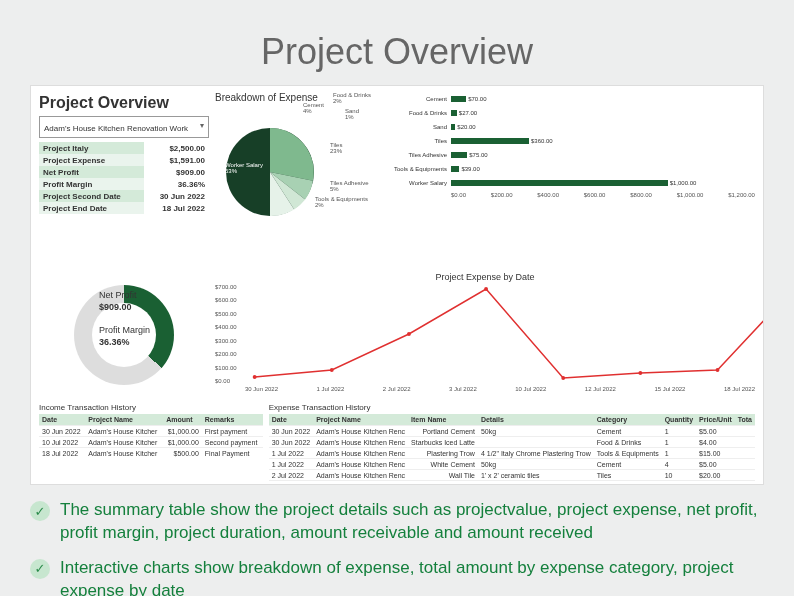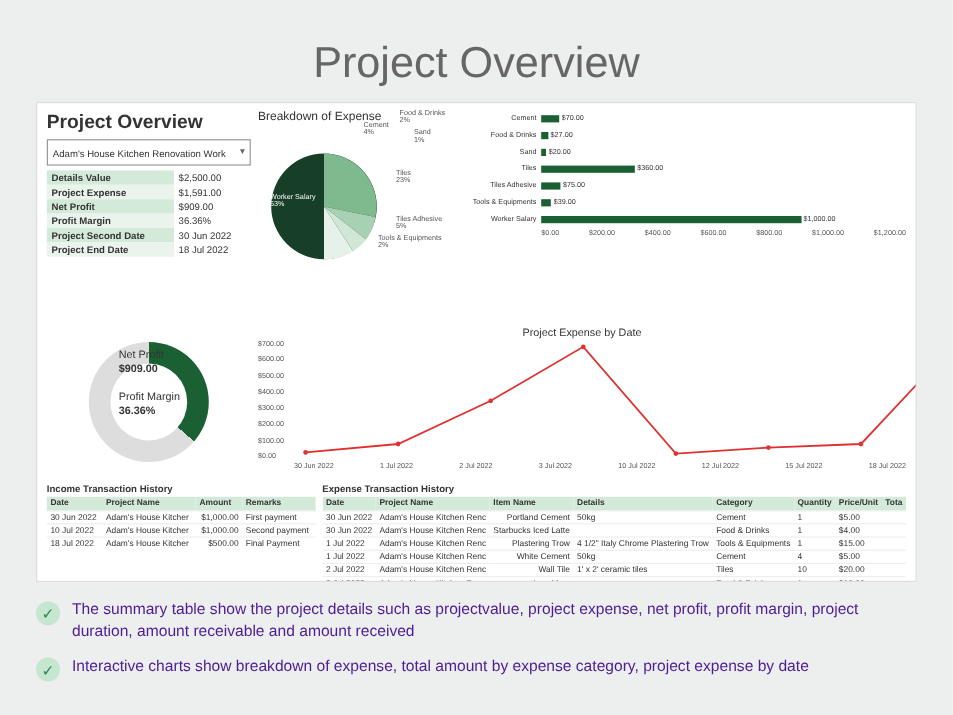--- a/index.html
+++ b/index.html
@@ -12,70 +12,70 @@
 .c2{width:170px;position:relative}
 .c3{flex:1}
 h2.ov{font-size:16px;font-weight:bold;margin:2px 0 4px}
 .projbox{border:1px solid #999;padding:4px;font-size:8px;height:22px;display:flex;align-items:flex-end;position:relative}
 .projbox::after{content:"▾";position:absolute;right:4px;top:4px;font-size:8px;color:#666}
 table.kv{width:100%;border-collapse:collapse;margin-top:4px;font-size:8px}
 table.kv td{padding:1.5px 4px}
 table.kv tr:nth-child(odd) td:first-child{background:#d4ead9}
 table.kv tr:nth-child(even) td:first-child{background:#eaf4ed}
 table.kv td:first-child{font-weight:bold}
-table.kv td:last-child{text-align:left;font-weight:normal}
+table.kv td:last-child{text-align:right;font-weight:bold}
 .mid{display:flex;gap:6px;height:125px}
 .donutwrap{width:170px;position:relative;display:flex;align-items:center;justify-content:center}
 .donut{width:100px;height:100px;border-radius:50%;background:conic-gradient(#1a6033 0 131deg,#ddd 131deg 360deg);display:flex;align-items:center;justify-content:center}
 .donut::before{content:"";width:64px;height:64px;background:#fff;border-radius:50%;position:absolute}
 .donut-text{position:absolute;top:18px;left:60px;font-size:9px;line-height:1.3;z-index:2}
 .donut-text b{display:block}
 .linewrap{flex:1;position:relative}
 .linetitle{text-align:center;font-size:9px;margin-bottom:2px}
 svg.pie{width:110px;height:110px}
 .pielabel{position:absolute;font-size:6px;color:#555}
 .c2 h3{font-size:10px;font-weight:normal;margin-bottom:14px}
 .barrow{display:flex;align-items:center;height:14px;font-size:6px}
 .barrow .lbl{width:60px;text-align:right;padding-right:4px}
 .barrow .bar{height:6px;background:#1a6033}
 .barrow .val{padding-left:2px}
 .c3 .axis{display:flex;font-size:6px;color:#555;margin-left:60px;justify-content:space-between;margin-top:2px}
 .tables{display:flex;gap:6px;margin-top:4px}
 .tbl1{width:280px}
 .tbl2{flex:1}
-h3.th{font-size:8px;font-weight:bold;margin:2px 0}
+h3.th{font-size:8px;font-weight:normal;margin:2px 0}
 table.data{width:100%;border-collapse:collapse;font-size:7px}
 table.data th{background:#d4ead9;text-align:left;padding:2px 3px;font-weight:bold}
 table.data td{padding:1.5px 3px;border-top:1px solid #eee;white-space:nowrap;overflow:hidden}
 table.data td:nth-child(3){text-align:right}
 .bullets{margin-top:14px}
 .bullet{display:flex;gap:10px;margin-bottom:12px;align-items:flex-start}
 .check{width:20px;height:20px;border-radius:50%;background:#c7e6cf;display:flex;align-items:center;justify-content:center;flex-shrink:0;color:#2a8a4a;font-size:13px;margin-top:2px}
-.btext{font-size:13px;color:#4c1d95;line-height:1.35}
+.btext{font-size:17px;color:#15803d;line-height:1.35}
 svg.line{width:100%;height:100px}
 .yaxis{position:absolute;left:0;top:12px;font-size:6px;color:#555;height:100px;display:flex;flex-direction:column-reverse;justify-content:space-between}
 .xaxis{display:flex;justify-content:space-between;font-size:6px;color:#555;margin-left:30px}
 </style>
 </head>
 <body>
 
 <div class="page">
 <h1 class="title">Project Overview</h1>
 
 <div class="sheet">
  <div class="top">
   <div class="c1">
    <h2 class="ov">Project Overview</h2>
    <div class="projbox">
             <span>Adam's House Kitchen Renovation Work</span>
           </div>
    <table class="kv">
             <tbody id="kvbody">
               <tr>
-                <td>Details Value</td>
+                <td>Project Italy</td>
                 <td>$2,500.00</td>
               </tr>
               <tr>
                 <td>Project Expense</td>
                 <td>$1,591.00</td>
               </tr>
               <tr>
                 <td>Net Profit</td>
                 <td>$909.00</td>
               </tr>

